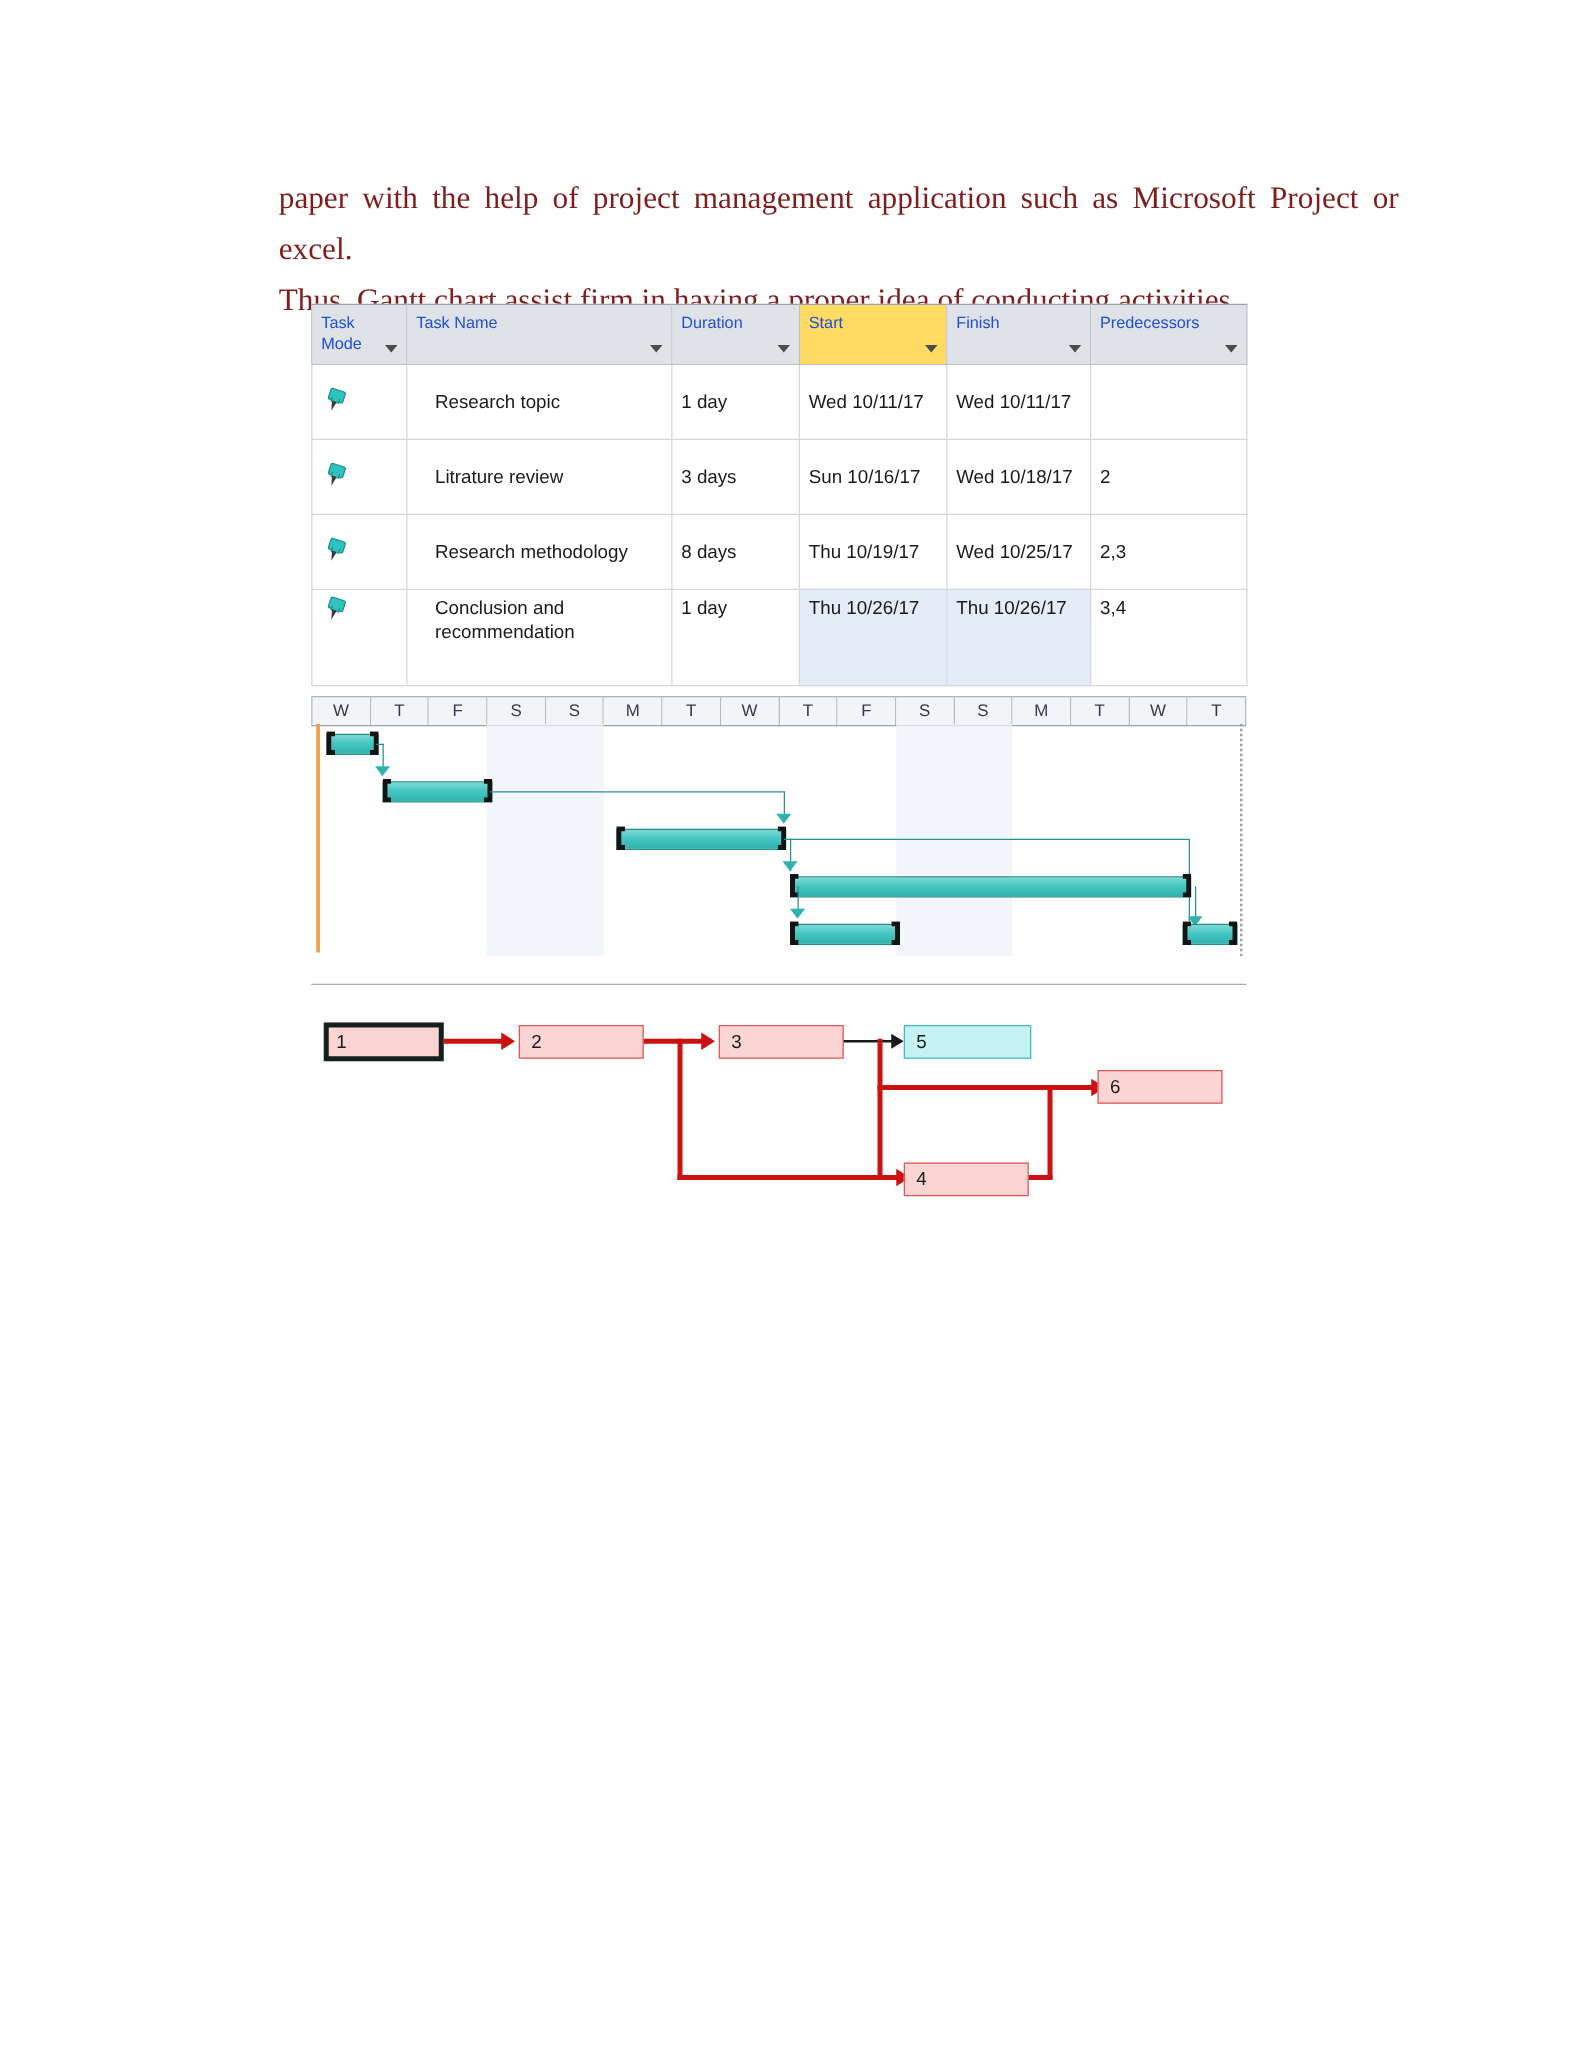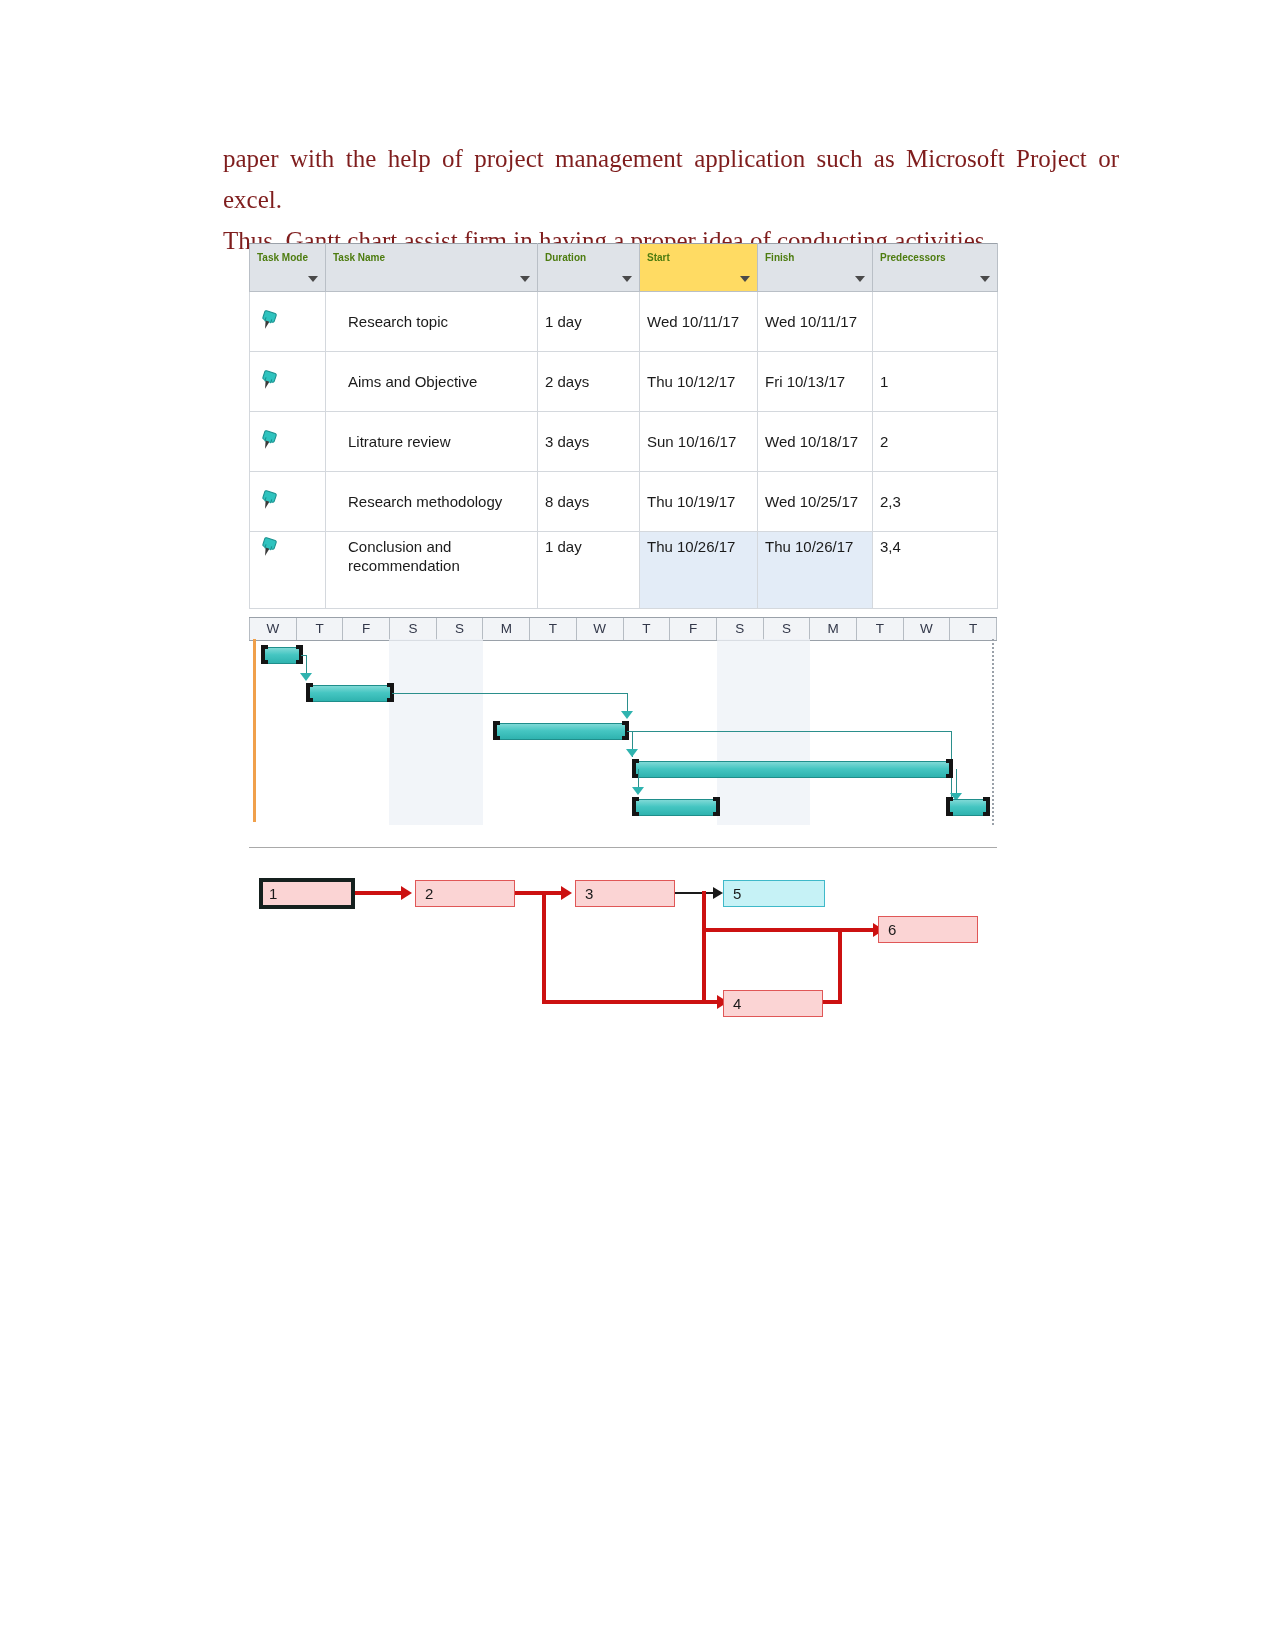--- a/index.html
+++ b/index.html
@@ -56,23 +56,23 @@
   .task-sheet col.c-fin  { width: 115px; }
   .task-sheet col.c-pred { width: 125px; }
 
   .task-sheet thead th {
     background: #dfe3e8;
     border: 1px solid #b9bfc6;
     border-top: 1px solid #9aa1a9;
     height: 42px;
     vertical-align: top;
     padding: 5px 6px 0 7px;
-    font-weight: bold;
-    font-size: 10px;
-    color: #4d7c0f;
+    font-weight: normal;
+    font-size: 13px;
+    color: #1d4ed8;
     text-align: left;
     position: relative;
     line-height: 17px;
   }
   .task-sheet thead th.start-col {
     background: #ffdb63;
   }
   .hdr-label { display: block; }
   .filter-arrow {
     position: absolute;
@@ -320,28 +320,20 @@
       </tr>
     </thead>
     <tbody>
       <tr>
         <td class="td-mode"><span class="pin"><span class="head"></span><span class="neck"></span><span class="needle"></span></span></td>
         <td class="td-name">Research topic</td>
         <td>1 day</td>
         <td class="td-start">Wed 10/11/17</td>
         <td class="td-finish">Wed 10/11/17</td>
         <td></td>
-      </tr>
-      <tr>
-        <td class="td-mode"><span class="pin"><span class="head"></span><span class="neck"></span><span class="needle"></span></span></td>
-        <td class="td-name">Aims and Objective</td>
-        <td>2 days</td>
-        <td class="td-start">Thu 10/12/17</td>
-        <td class="td-finish">Fri 10/13/17</td>
-        <td>1</td>
       </tr>
       <tr>
         <td class="td-mode"><span class="pin"><span class="head"></span><span class="neck"></span><span class="needle"></span></span></td>
         <td class="td-name">Litrature review</td>
         <td>3 days</td>
         <td class="td-start">Sun 10/16/17</td>
         <td class="td-finish">Wed 10/18/17</td>
         <td>2</td>
       </tr>
       <tr>

